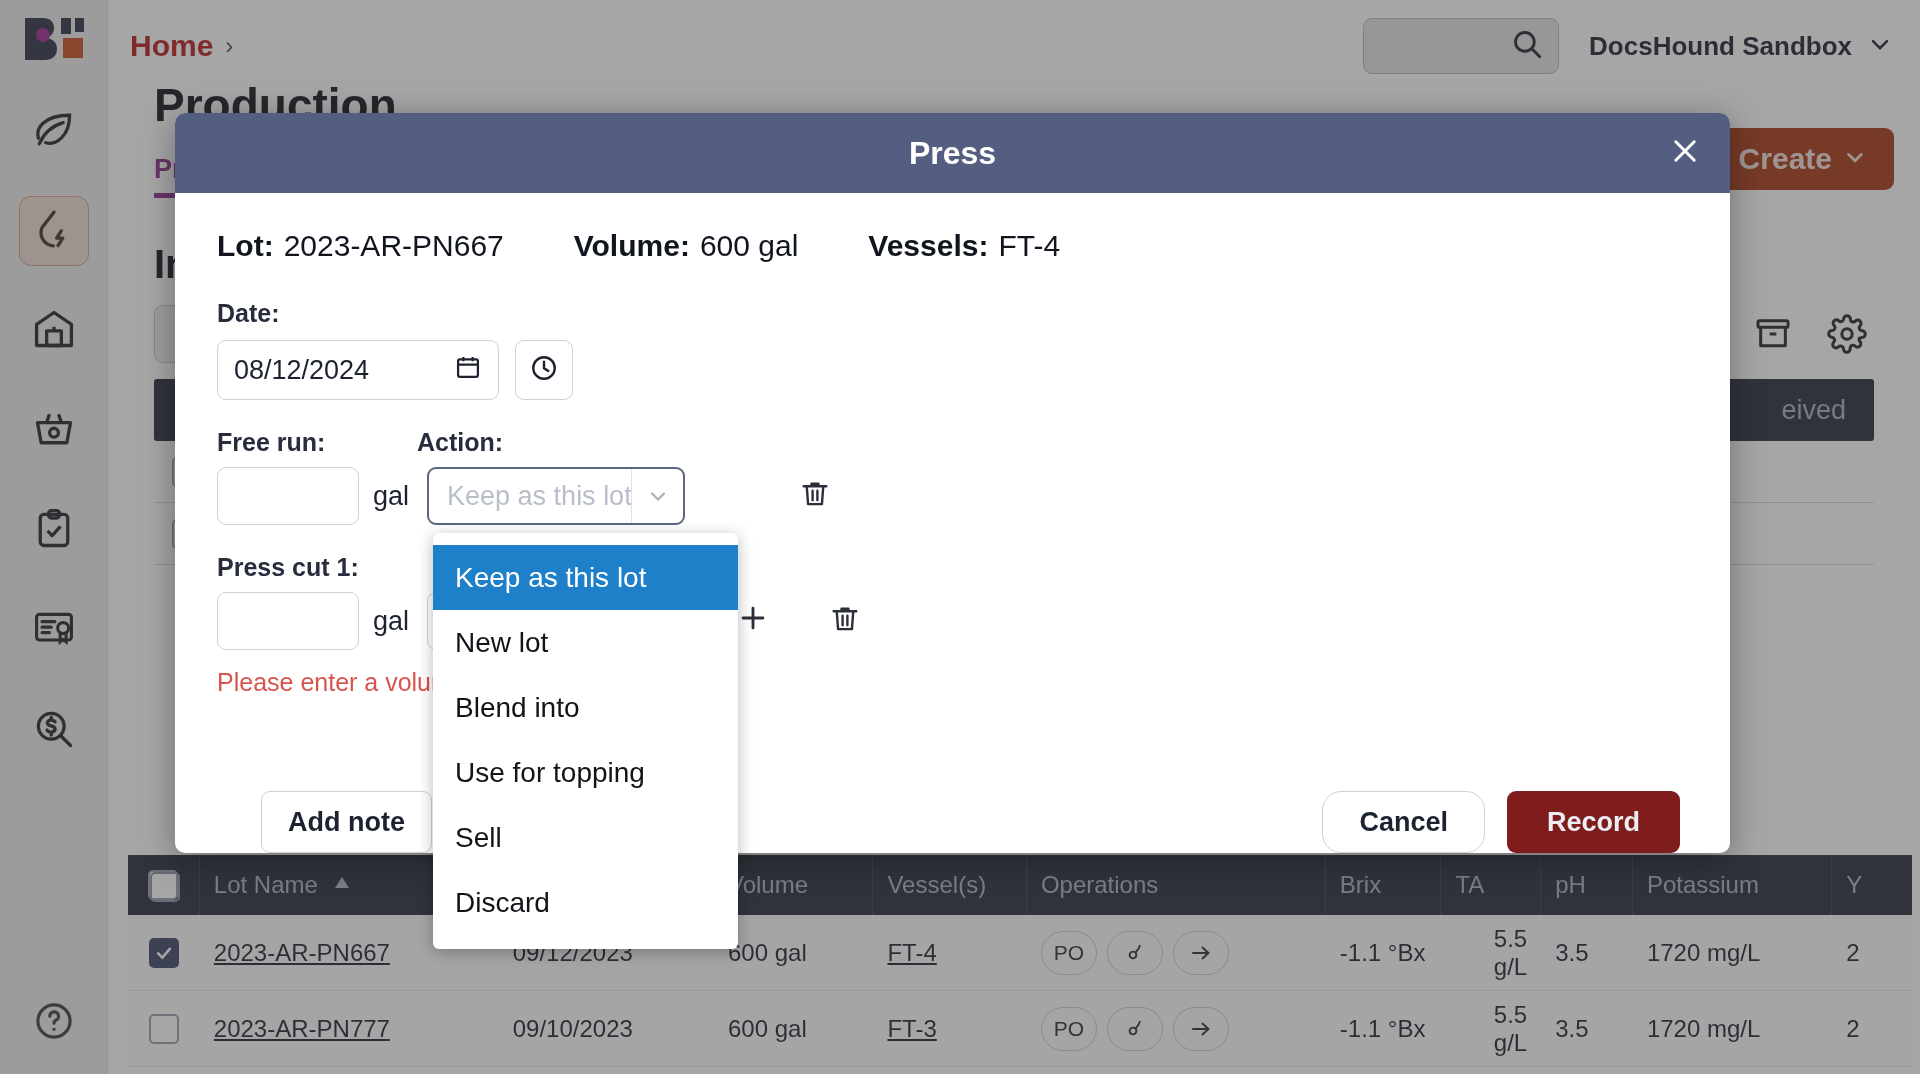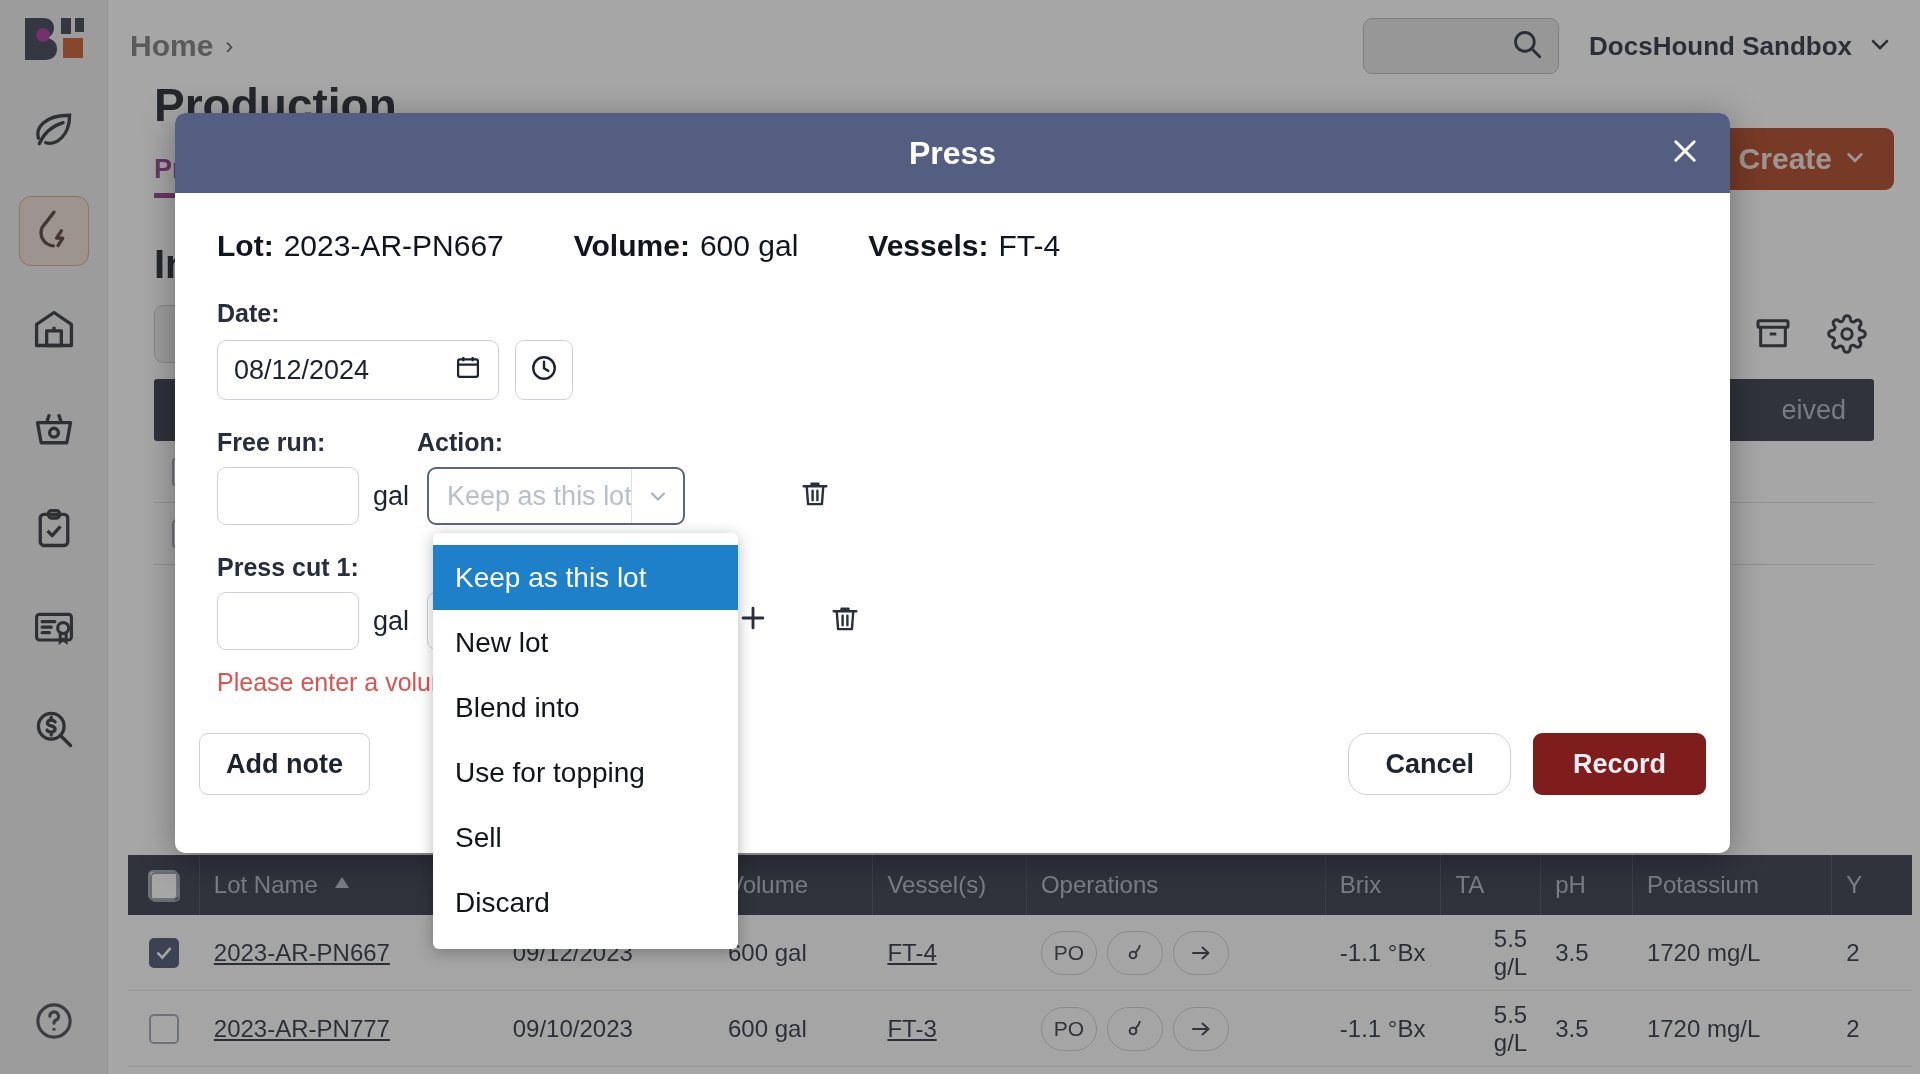--- a/index.html
+++ b/index.html
@@ -34,21 +34,21 @@
   }
   .rail-item.active { background: #efddd4; border: 1px solid #d89d7e; }
   .rail-help { position: absolute; bottom: 28px; left: 50%; transform: translateX(-50%); }
 
   
   #topbar {
     position: absolute; left: 108px; top: 0; right: 0; height: 92px;
     display: flex; align-items: center; padding: 0 26px 0 22px;
   }
   #breadcrumb { display: flex; align-items: center; gap: 12px; }
-  #breadcrumb .crumb { font-size: 30px; font-weight: 700; color: #737373; }
+  #breadcrumb .crumb { font-size: 30px; font-weight: 700; color: #b91c1c; }
   #breadcrumb .sep { font-size: 24px; color: #4a5060; }
   #topbar-spacer { flex: 1; }
   #search-box {
     width: 196px; height: 56px; border: 1px solid #b9b9b9; border-radius: 9px;
     background: #e4e4e4; display: flex; align-items: center; justify-content: flex-end;
     padding-right: 14px; margin-right: 30px;
   }
   #org-switcher { display: flex; align-items: center; gap: 14px; }
   #org-switcher .org-name { font-size: 26px; font-weight: 700; color: #1d2230; }
 
@@ -154,21 +154,21 @@
   .select-caret {
     position: absolute; right: 0; top: 0; width: 52px; height: 100%;
     border-left: 1px solid #dfe2e8; display: flex; align-items: center; justify-content: center;
   }
   .row-action { width: 52px; height: 52px; display: flex; align-items: center; justify-content: center; }
   .plus-btn { margin-left: 42px; font-size: 40px; color: #2b2f3a; line-height: 1; }
   .trash-btn { margin-left: 40px; }
   #err-msg { font-size: 25px; color: #d9534f; margin-top: 18px; }
 
   #modal-footer {
-    height: 120px; display: flex; align-items: flex-start; padding: 0 24px; position: relative;
+    height: 120px; display: flex; align-items: flex-end; padding: 0 50px; position: relative; margin-left: 36px;
   }
   .ftr-spacer { flex: 1; }
   #add-note-btn {
     height: 62px; padding: 0 26px; border: 1px solid #cdd1d8; border-radius: 9px; background: #fff;
     font-size: 27px; color: #1d2230; font-weight: 600;
     display: flex; align-items: center; justify-content: center; cursor: pointer;
   }
   #cancel-btn {
     height: 62px; padding: 0 36px; border: 1px solid #cdd1d8; border-radius: 19px; background: #fff;
     font-size: 27px; color: #1d2230; font-weight: 700;

